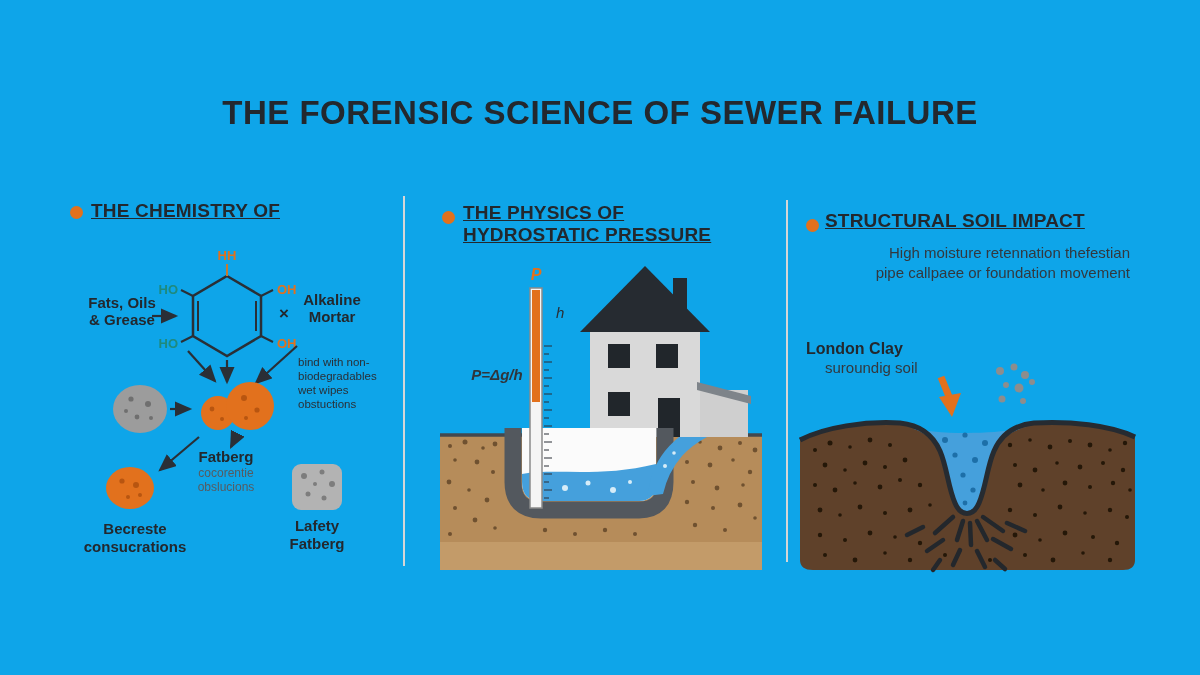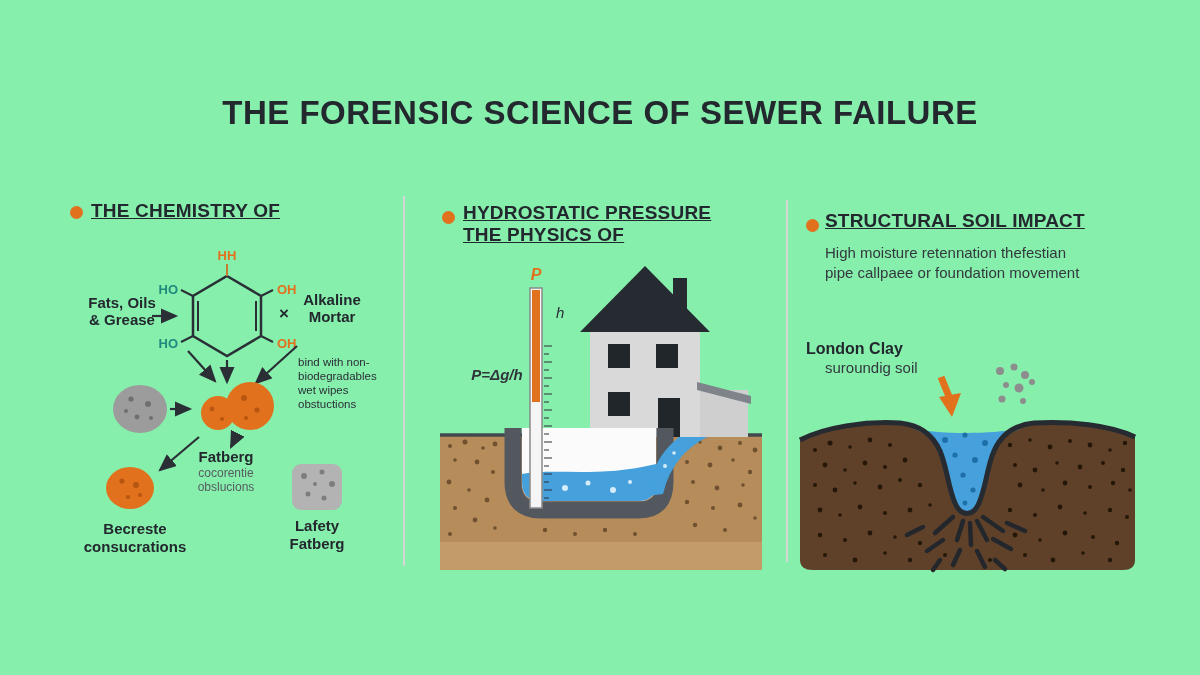--- a/index.html
+++ b/index.html
@@ -1,24 +1,24 @@
 <!DOCTYPE html>
 <html><head>
 <meta charset="utf-8">
 <style>
   html,body{margin:0;padding:0;background:#ffffff;}
-  #canvas{position:relative;width:1200px;height:675px;background:#86efac;overflow:hidden;
+  #canvas{position:relative;width:1200px;height:675px;background:#0ea5e9;overflow:hidden;
           font-family:"Liberation Sans","DejaVu Sans",sans-serif;color:#2a2f36;}
   .abs{position:absolute;}
   .title{top:94px;left:0;width:1200px;text-align:center;font-size:33px;font-weight:700;
          letter-spacing:0.5px;color:#23282e;}
   .bullet{width:13px;height:13px;border-radius:50%;background:#e2711d;}
   .heading{font-size:19px;font-weight:700;line-height:1.18;letter-spacing:0.2px;color:#23282e;text-decoration:underline;}
   .divider{width:2px;background:#d6d6d6;}
-  .body-text{font-size:15px;line-height:1.32;color:#33383e;}
+  .body-text{font-size:15px;line-height:1.32;color:#33383e;text-align:right;}
   .body-text span{display:block;}
   .clay-bold{font-size:16px;font-weight:700;color:#23282e;}
   .clay-sub{font-size:15px;color:#33383e;}
   svg text{font-family:"Liberation Sans","DejaVu Sans",sans-serif;}
 </style>
 </head>
 <body>
 
 <div id="canvas">
 
@@ -128,22 +128,22 @@
     </g>
 
     <text x="75" y="286" text-anchor="middle" font-size="15" font-weight="700" fill="#23282e">Becreste</text>
     <text x="75" y="304" text-anchor="middle" font-size="15" font-weight="700" fill="#23282e">consucrations</text>
     <text x="257" y="283" text-anchor="middle" font-size="15" font-weight="700" fill="#23282e">Lafety</text>
     <text x="257" y="301" text-anchor="middle" font-size="15" font-weight="700" fill="#23282e">Fatberg</text>
   </svg>
 
   <div class="abs bullet" style="left:442px;top:211px"></div>
   <div class="abs heading" style="left:463px;top:202px">
+    <span style="display:block">THE PHYSICS OF</span>
     <span style="display:block">HYDROSTATIC PRESSURE</span>
-    <span style="display:block">THE PHYSICS OF</span>
   </div>
 
   <svg class="abs" style="left:425px;top:250px" width="345" height="325" viewBox="0 0 345 325">
 
     <g>
       <rect x="15" y="185" width="322" height="135" fill="#b68c5a"></rect>
       <rect x="15" y="292" width="322" height="28" fill="#c39b69"></rect>
       <line x1="15" y1="185" x2="337" y2="185" stroke="#43484e" stroke-width="3.5"></line>
       <g fill="#6f5130">
         <circle cx="25" cy="196" r="2"></circle>

